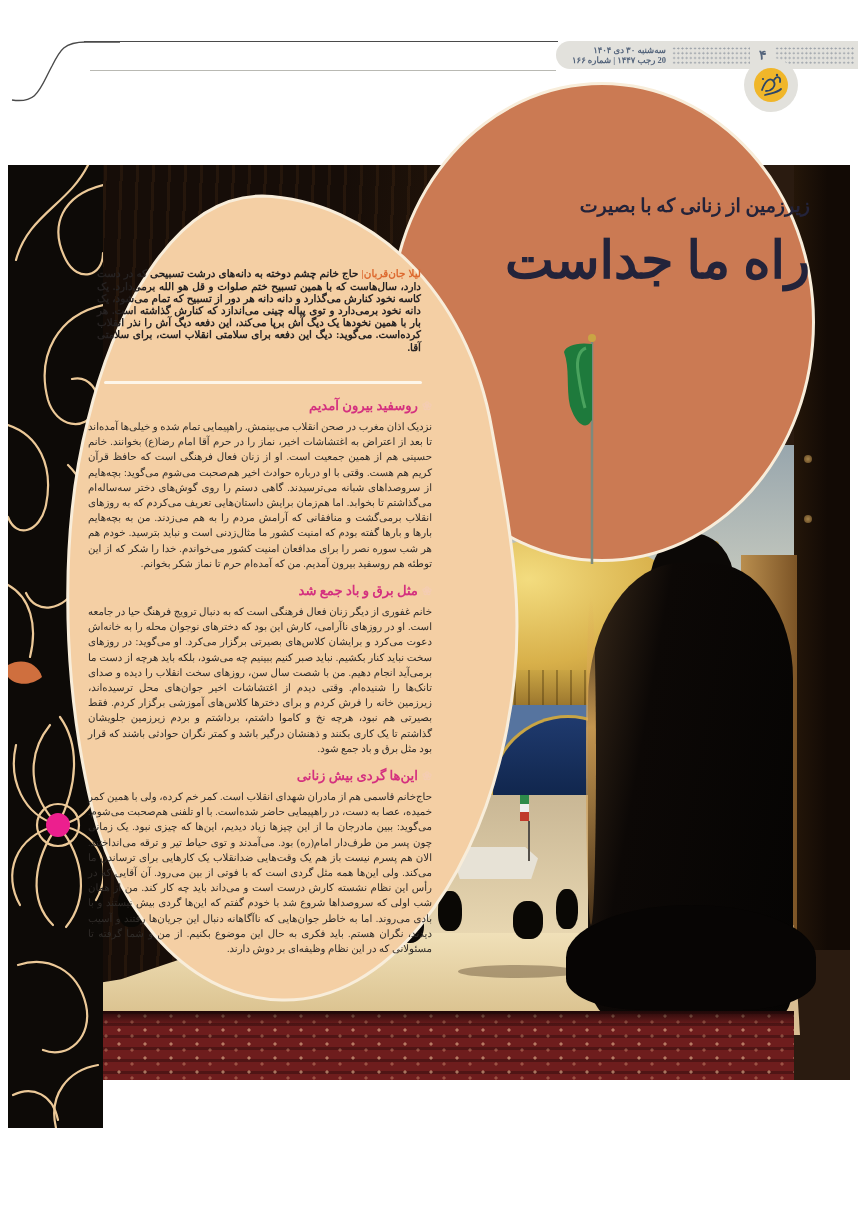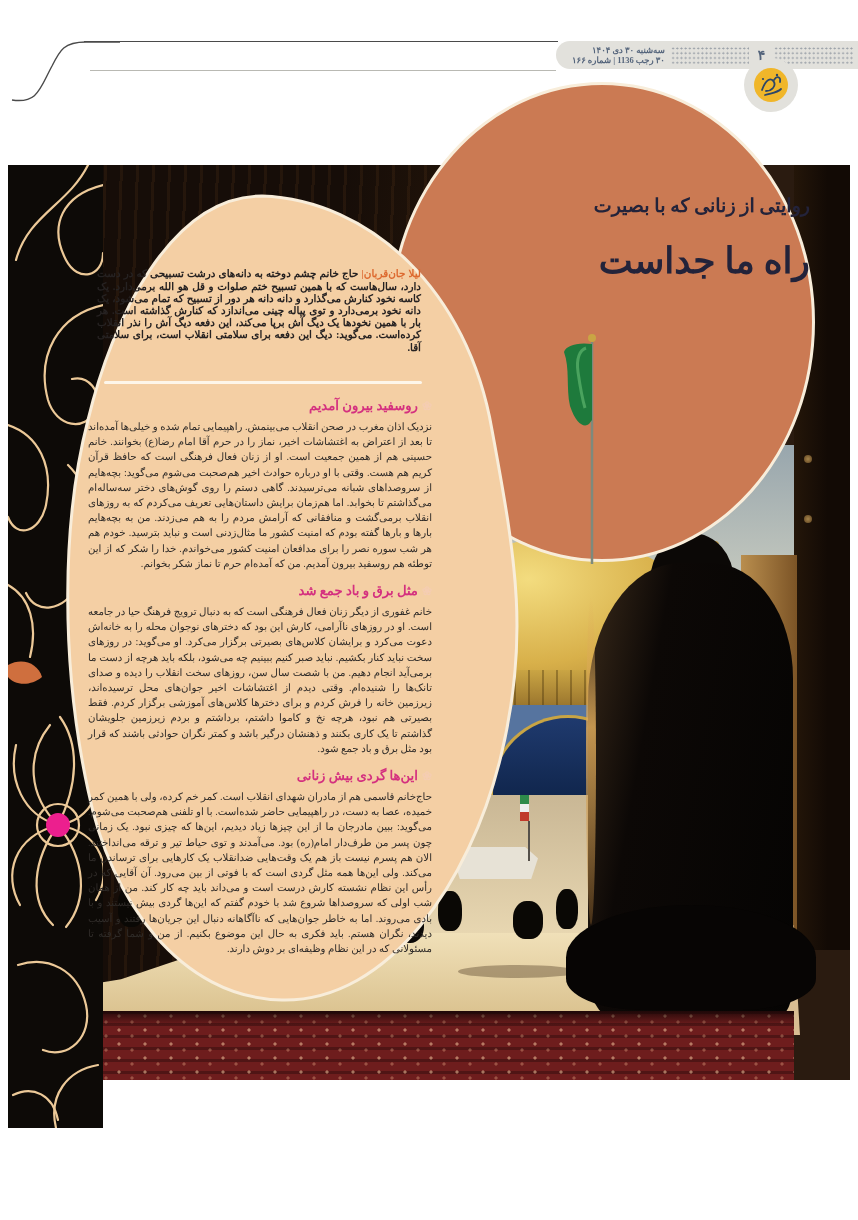--- a/index.html
+++ b/index.html
@@ -92,21 +92,21 @@
   .damask{left:8px;top:165px;width:95px;height:963px;}
   .orange-circle{left:389px;top:82px;width:426px;height:480px;border-radius:50%;
         background:var(--orange);border:3px solid var(--cream);box-sizing:border-box;}
   .blob-svg{left:0;top:0;width:858px;height:1220px;pointer-events:none;}
   .blob-path{fill:var(--tan);stroke:var(--cream);stroke-width:3px;}
   .flag-svg{left:556px;top:328px;width:56px;height:240px;}
 
   
   .hero{left:430px;top:190px;width:380px;direction:rtl;text-align:right;color:var(--navy);}
   .kicker{font-size:19px;font-weight:bold;line-height:32px;}
-  .headline{font-size:36px;font-weight:bold;line-height:58px;margin-top:10px;letter-spacing:-1px;}
+  .headline{font-size:52px;font-weight:bold;line-height:58px;margin-top:10px;letter-spacing:-1px;}
 
   
   .lead{left:97px;top:258px;width:324px;direction:rtl;text-align:justify;
         font-size:10.4px;font-weight:bold;line-height:12.2px;color:#262222;}
   .byline{color:var(--byline);}
   .divider{left:104px;top:381px;width:318px;height:2.5px;background:#fdf6ea;border-radius:2px;}
   .sections{left:88px;top:392px;width:344px;direction:rtl;}
   .sec-title{font-size:13.2px;font-weight:bold;color:var(--magenta);line-height:20px;margin:10px 0 3px;}
   .sections section:first-child .sec-title{margin-top:4px;}
   .flower{color:#f5cdb2;font-size:12px;margin-left:4px;}
@@ -119,21 +119,21 @@
 
   <svg class="abs" style="left:0;top:30px;width:120px;height:80px;" viewBox="0 0 120 80">
     <path d="M 12 70 C 38 74 40 58 52 36 C 60 20 64 12 86 12 L 120 12" fill="none" stroke="#4a4a4a" stroke-width="1.4"></path>
   </svg>
   <div class="abs rule-a"></div>
   <div class="abs rule-b"></div>
 
   <div class="abs band">
     <div class="date-block">
       <div>سه‌شنبه ۳۰ دی ۱۴۰۴</div>
-      <div>۳۰ رجب 1136 | شماره ۱۶۶</div>
+      <div>20 رجب ۱۴۴۷ | شماره ۱۶۶</div>
     </div>
     <div class="dots dots-a"></div>
     <div class="page-num">۴</div>
     <div class="dots dots-b"></div>
   </div>
   <div class="abs logo-bulge"></div>
   <div class="abs logo" aria-label="شهربانو">
     <svg width="28" height="28" viewBox="0 0 28 28">
       <g fill="none" stroke="#2c4668" stroke-width="1.8" stroke-linecap="round">
         <path d="M5 19 C9 8 14 6 17 11 C19 15 15 20 9 20"></path>
@@ -234,21 +234,21 @@
   </svg>
 
   <svg class="abs flag-svg" viewBox="0 0 56 240">
     <line x1="36" y1="14" x2="36" y2="236" stroke="#7d8a7d" stroke-width="2.5"></line>
     <circle cx="36" cy="10" r="4" fill="#c9a544"></circle>
     <path d="M36 16 C20 14 10 18 8 24 C14 40 10 60 14 78 C20 96 28 100 33 96 L36 92 Z" fill="#1e7a3c"></path>
     <path d="M30 20 C24 22 20 30 22 44 C24 58 26 70 29 80" fill="none" stroke="#4aa35e" stroke-width="3"></path>
   </svg>
 
   <div class="abs hero">
-    <div class="kicker">روایتی از زنانی که با بصیرت</div>
+    <div class="kicker">زیرزمین از زنانی که با بصیرت</div>
     <div class="headline">راه ما جداست</div>
   </div>
 
   <p class="abs lead"><span class="byline">لیلا جان‌قربان</span><span class="byline">|</span> <span>حاج خانم چشم دوخته به دانه‌های درشت تسبیحی که در دست دارد، سال‌هاست که با همین تسبیح ختم صلوات و قل هو الله برمی‌دارد. یک کاسه نخود کنارش می‌گذارد و دانه دانه هر دور از تسبیح که تمام می‌شود، یک دانه نخود برمی‌دارد و توی پیاله چینی می‌اندازد که کنارش گذاشته است. هر بار با همین نخودها یک دیگ آش برپا می‌کند، این دفعه دیگ آش را نذر انقلاب کرده‌است. می‌گوید: دیگ این دفعه برای سلامتی انقلاب است، برای سلامتی آقا.</span></p>
 
   <div class="abs divider"></div>
 
   <div class="abs sections">
     <section>
       <div class="sec-title"><span class="flower">❀</span><span>روسفید بیرون آمدیم</span></div>

